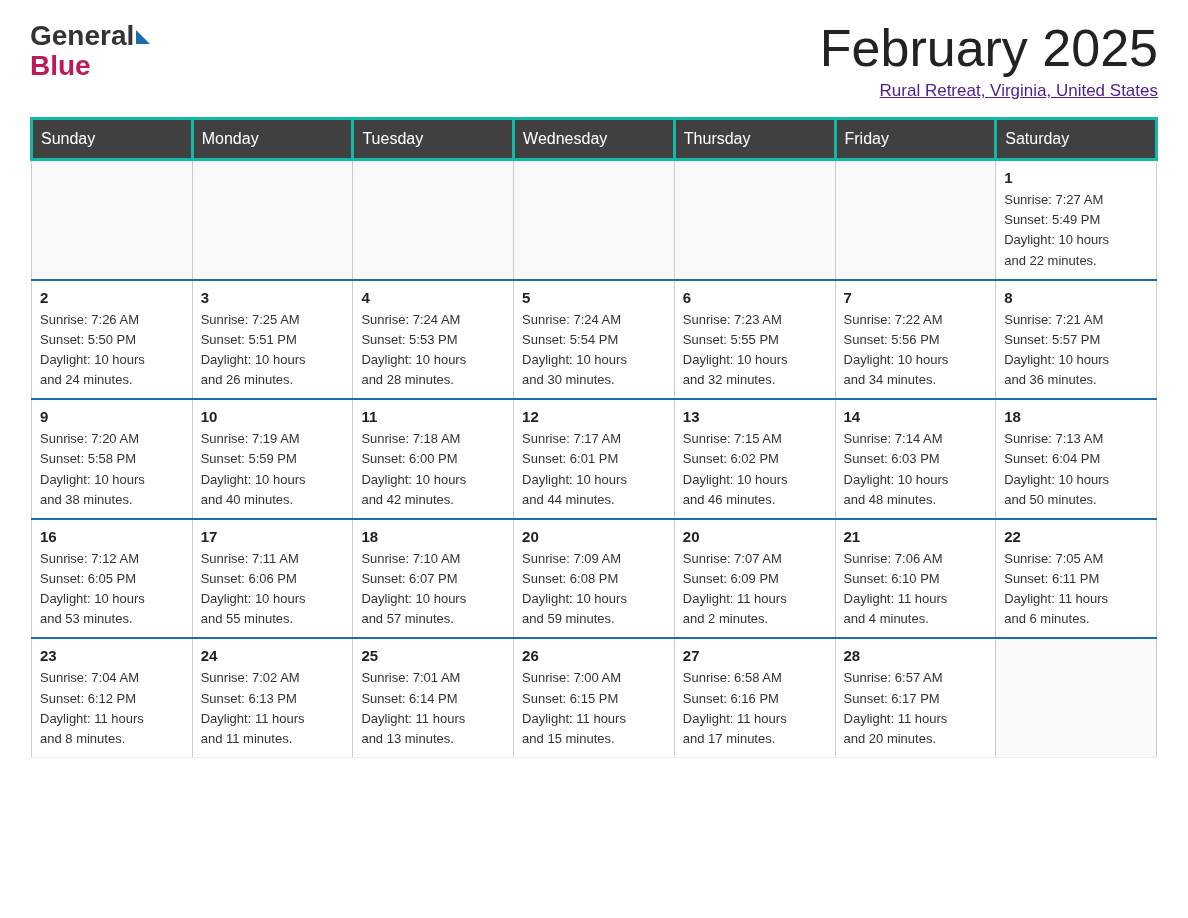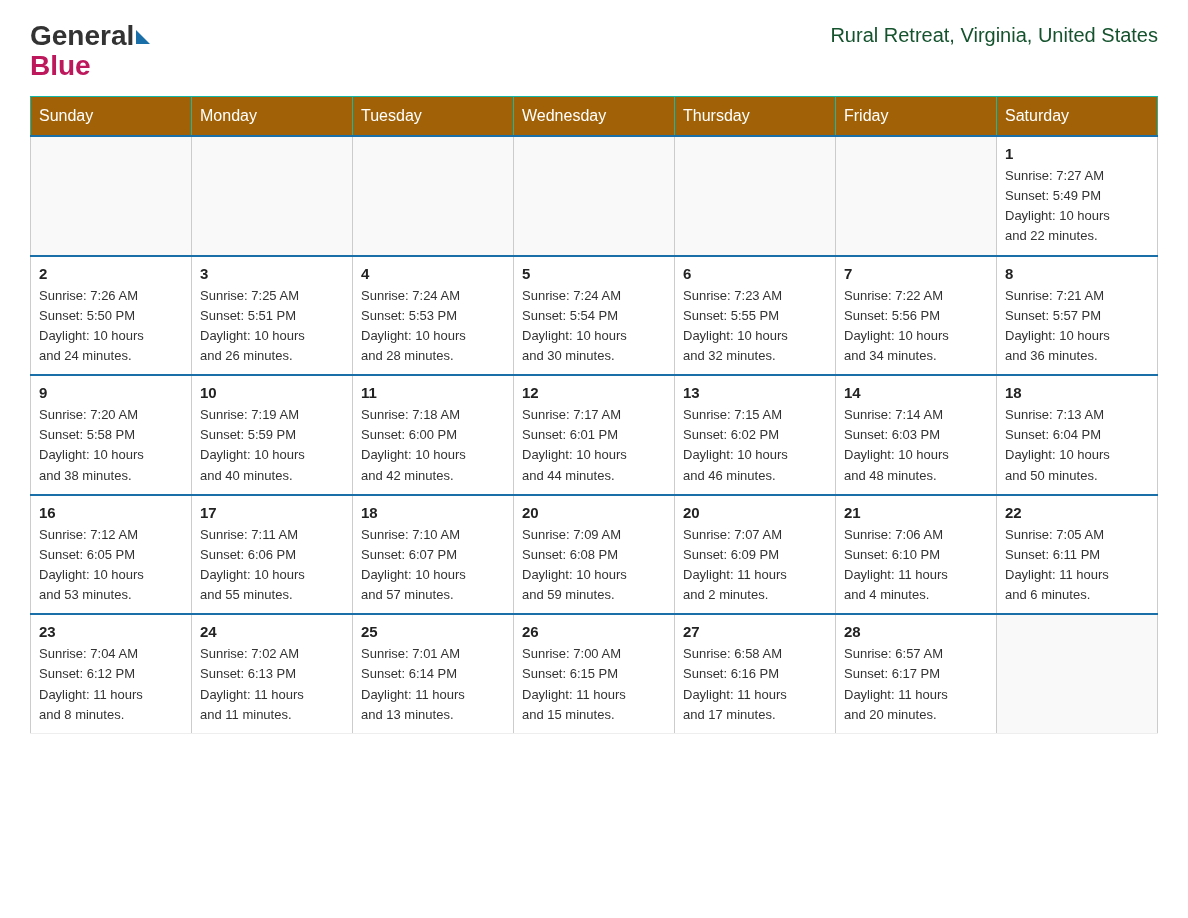--- a/index.html
+++ b/index.html
@@ -47,37 +47,38 @@
     .title-section {
       text-align: right;
     }
     .calendar-title {
       font-size: 52px;
       font-weight: 300;
       color: #222;
       line-height: 1.1;
     }
     .calendar-subtitle {
-      font-size: 20px;
-      color: #14532d;
+      font-size: 17px;
+      color: #4c1d95;
       margin-top: 4px;
+      text-decoration: underline;
     }
     table {
       width: 100%;
       border-collapse: collapse;
       margin-top: 10px;
     }
     thead tr th {
-      background-color: #a16207;
+      background-color: #404040;
       color: #fff;
       font-size: 16px;
       font-weight: normal;
       padding: 10px 8px;
       text-align: left;
-      border: 1px solid #14b8a6;
+      border: 3px solid #14b8a6;
     }
     tbody tr {
       border-top: 2px solid #1a6fa8;
     }
     tbody tr td {
       vertical-align: top;
       padding: 8px 8px;
       border-left: 1px solid #ccc;
       border-right: 1px solid #ccc;
       border-bottom: 1px solid #eee;
@@ -128,20 +129,21 @@
       <div class="logo-line1">
         <span class="logo-text-general">General</span>
         <span class="logo-triangle"></span>
       </div>
       <div class="logo-line2">
         <span class="logo-blue">Blue</span>
       </div>
     </div>
   </div>
   <div class="title-section">
+    <div class="calendar-title">February 2025</div>
     <div class="calendar-subtitle">Rural Retreat, Virginia, United States</div>
   </div>
 </div>
 
 <table>
   <thead>
     <tr>
     <th>Sunday</th>
         <th>Monday</th>
         <th>Tuesday</th>

